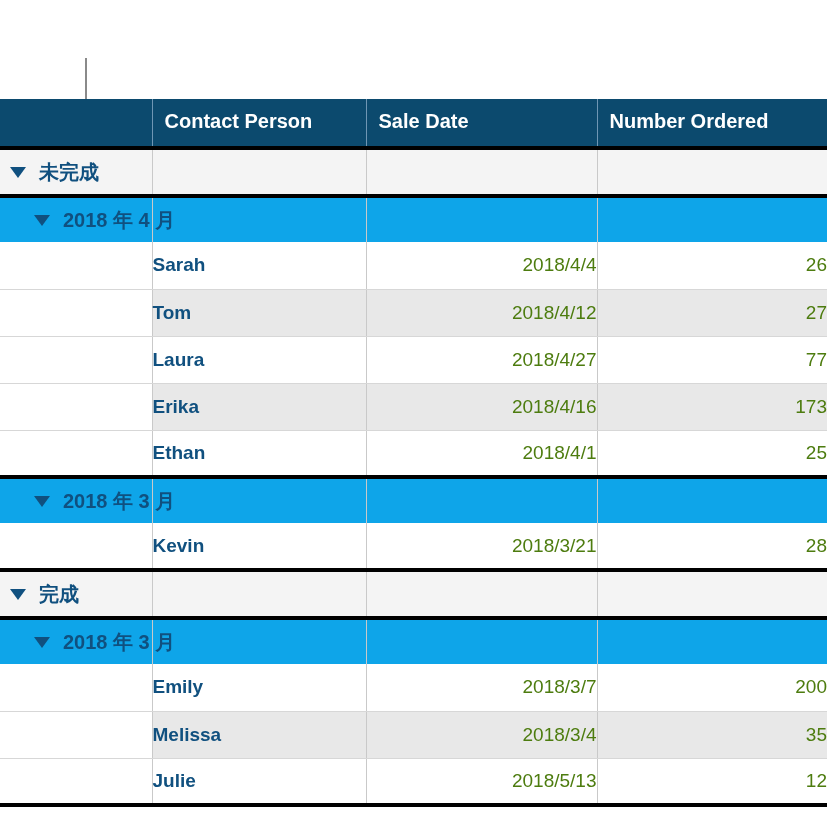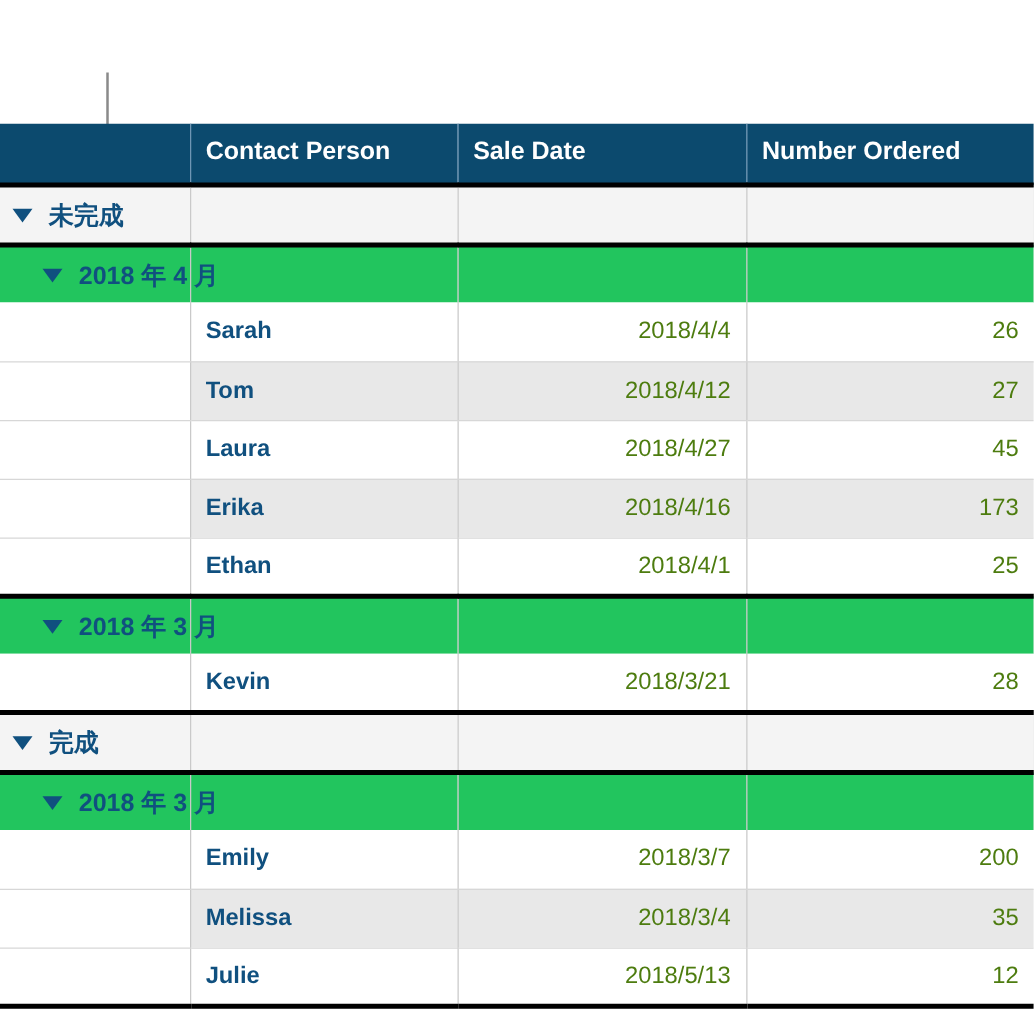--- a/index.html
+++ b/index.html
@@ -74,21 +74,21 @@
     box-sizing: border-box;
     height: 49px;
     vertical-align: middle;
   }
   thead th.corner { border-right: 1px solid #6f96b4; }
   thead th:last-child { border-right: none; }
   thead tr { border-bottom: 4px solid #000000; }
 
   
   tbody td {
-    padding: 0 12px;
+    padding: 0 0;
     height: 47px;
     box-sizing: border-box;
     vertical-align: middle;
     border-right: 1px solid #c9c9c9;
     border-bottom: 1px solid #d7d7d7;
     background: #ffffff;
   }
   tbody td:last-child { border-right: none; }
 
   
@@ -110,21 +110,21 @@
 
   
   tr.group-row td {
     background: #f4f4f4;
     border-bottom: none;
     border-right: 1px solid #c9c9c9;
     height: 48px;
   }
   tr.group-row { border-top: 4px solid #000000; }
   tr.subgroup-row td {
-    background: #22c55e;
+    background: #0ea5e9;
     border-bottom: none;
     border-right: 1px solid #c9c9c9;
     height: 46px;
     margin-left: 22px;
   }
   tr.subgroup-row { border-top: 4px solid #000000; }
 
   .grp-label {
     display: inline-flex;
     align-items: center;
@@ -201,21 +201,21 @@
         <tr class="data-row alt">
           <td class="cell-rowhdr"></td>
           <td class="cell-name">Tom</td>
           <td class="cell-date">2018/4/12</td>
           <td class="cell-num">27</td>
         </tr>
         <tr class="data-row">
           <td class="cell-rowhdr"></td>
           <td class="cell-name">Laura</td>
           <td class="cell-date">2018/4/27</td>
-          <td class="cell-num">45</td>
+          <td class="cell-num">77</td>
         </tr>
         <tr class="data-row alt">
           <td class="cell-rowhdr"></td>
           <td class="cell-name">Erika</td>
           <td class="cell-date">2018/4/16</td>
           <td class="cell-num">173</td>
         </tr>
         <tr class="data-row">
           <td class="cell-rowhdr"></td>
           <td class="cell-name">Ethan</td>

